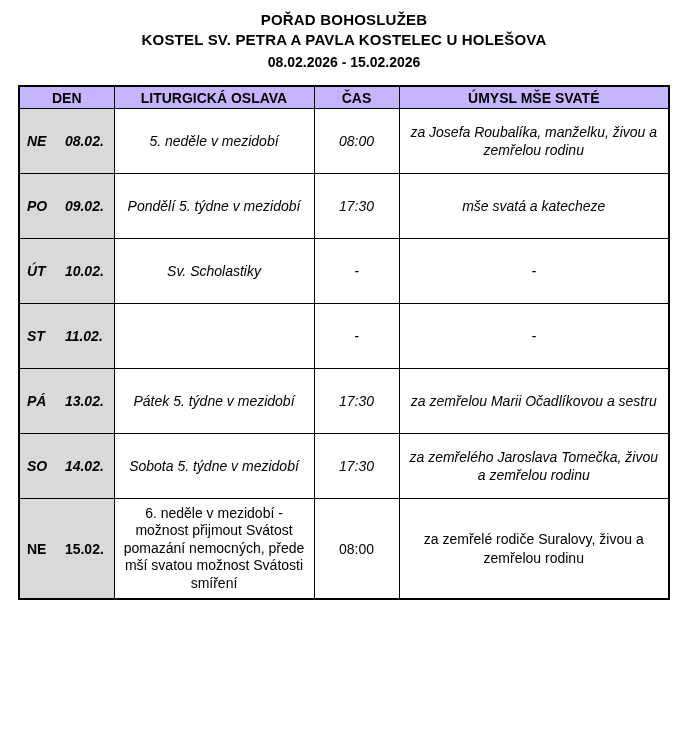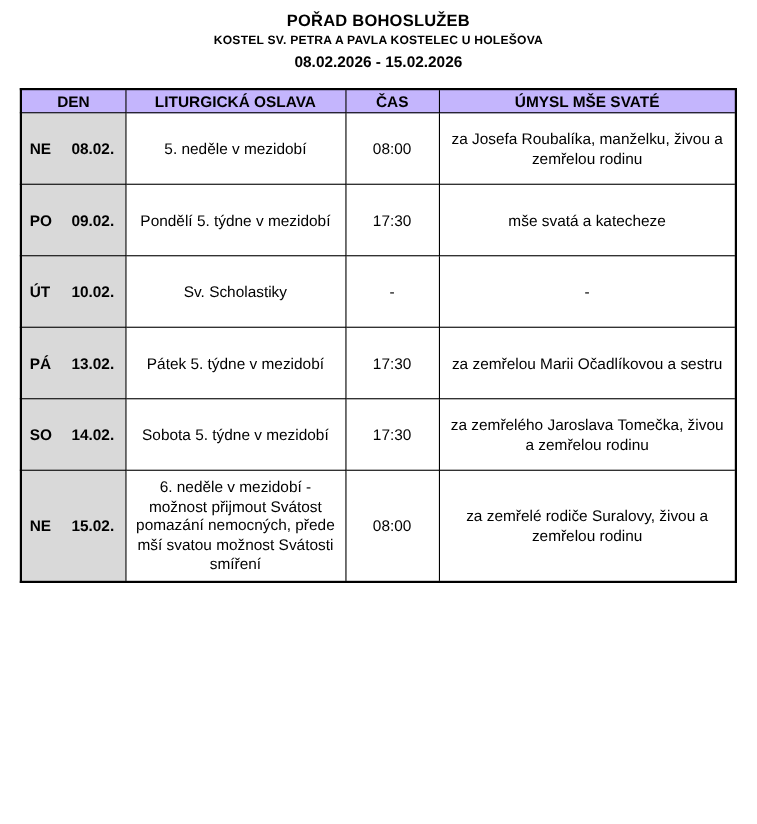--- a/index.html
+++ b/index.html
@@ -10,21 +10,21 @@
     color: #000000;
   }
   .page {
     width: 688px;
     height: 749px;
     background: #ffffff;
     padding-top: 10px;
   }
   .doc-header { text-align: center; line-height: 1.35; }
   .doc-title   { font-size: 15px; font-weight: bold; letter-spacing: 0.2px; }
-  .doc-subtitle{ font-size: 11px; font-weight: bold; letter-spacing: 0.2px; }
+  .doc-subtitle{ font-size: 15px; font-weight: bold; letter-spacing: 0.2px; }
   .doc-dates   { font-size: 14px; font-weight: bold; margin-top: 2px; }
 
   table.schedule {
     border-collapse: collapse;
     margin: 14px auto 0 auto;
     width: 650px;
     table-layout: fixed;
     border: 2px solid #000000;
     font-size: 14px;
   }
@@ -46,21 +46,21 @@
     padding-left: 7px;
     white-space: nowrap;
   }
   td.den-cell .day  { display: inline-block; min-width: 26px; }
   td.den-cell .date { display: inline-block; margin-left: 8px; }
   td.oslava-cell, td.cas-cell, td.umysl-cell {
     text-align: center;
     padding: 3px 6px;
     line-height: 1.3;
   }
-  tr.row-normal { height: 65px; }
+  tr.row-normal { height: 65px; font-style: italic; }
   tr.row-tall   { height: 101px; }
   tr.row-tall td.oslava-cell { line-height: 1.25; padding: 2px 4px; }
 
   .footer-note-box {
     width: 672px;
     margin: 14px auto 0 auto;
     border: 2px solid #808080;
     background: #f2f2f2;
     padding: 8px 10px;
     font-size: 14px;
@@ -115,20 +115,29 @@
         <td class="den-cell">
           <span class="day">ÚT</span>
           <span class="date">10.02.</span>
         </td>
         <td class="oslava-cell">Sv. Scholastiky</td>
         <td class="cas-cell">-</td>
         <td class="umysl-cell">-</td>
       </tr>
       <tr class="row-normal">
         <td class="den-cell">
+          <span class="day">ST</span>
+          <span class="date">11.02.</span>
+        </td>
+        <td class="oslava-cell"></td>
+        <td class="cas-cell">-</td>
+        <td class="umysl-cell">-</td>
+      </tr>
+      <tr class="row-normal">
+        <td class="den-cell">
           <span class="day">PÁ</span>
           <span class="date">13.02.</span>
         </td>
         <td class="oslava-cell">Pátek 5. týdne v mezidobí</td>
         <td class="cas-cell">17:30</td>
         <td class="umysl-cell">za zemřelou Marii Očadlíkovou a sestru</td>
       </tr>
       <tr class="row-normal">
         <td class="den-cell">
           <span class="day">SO</span>

